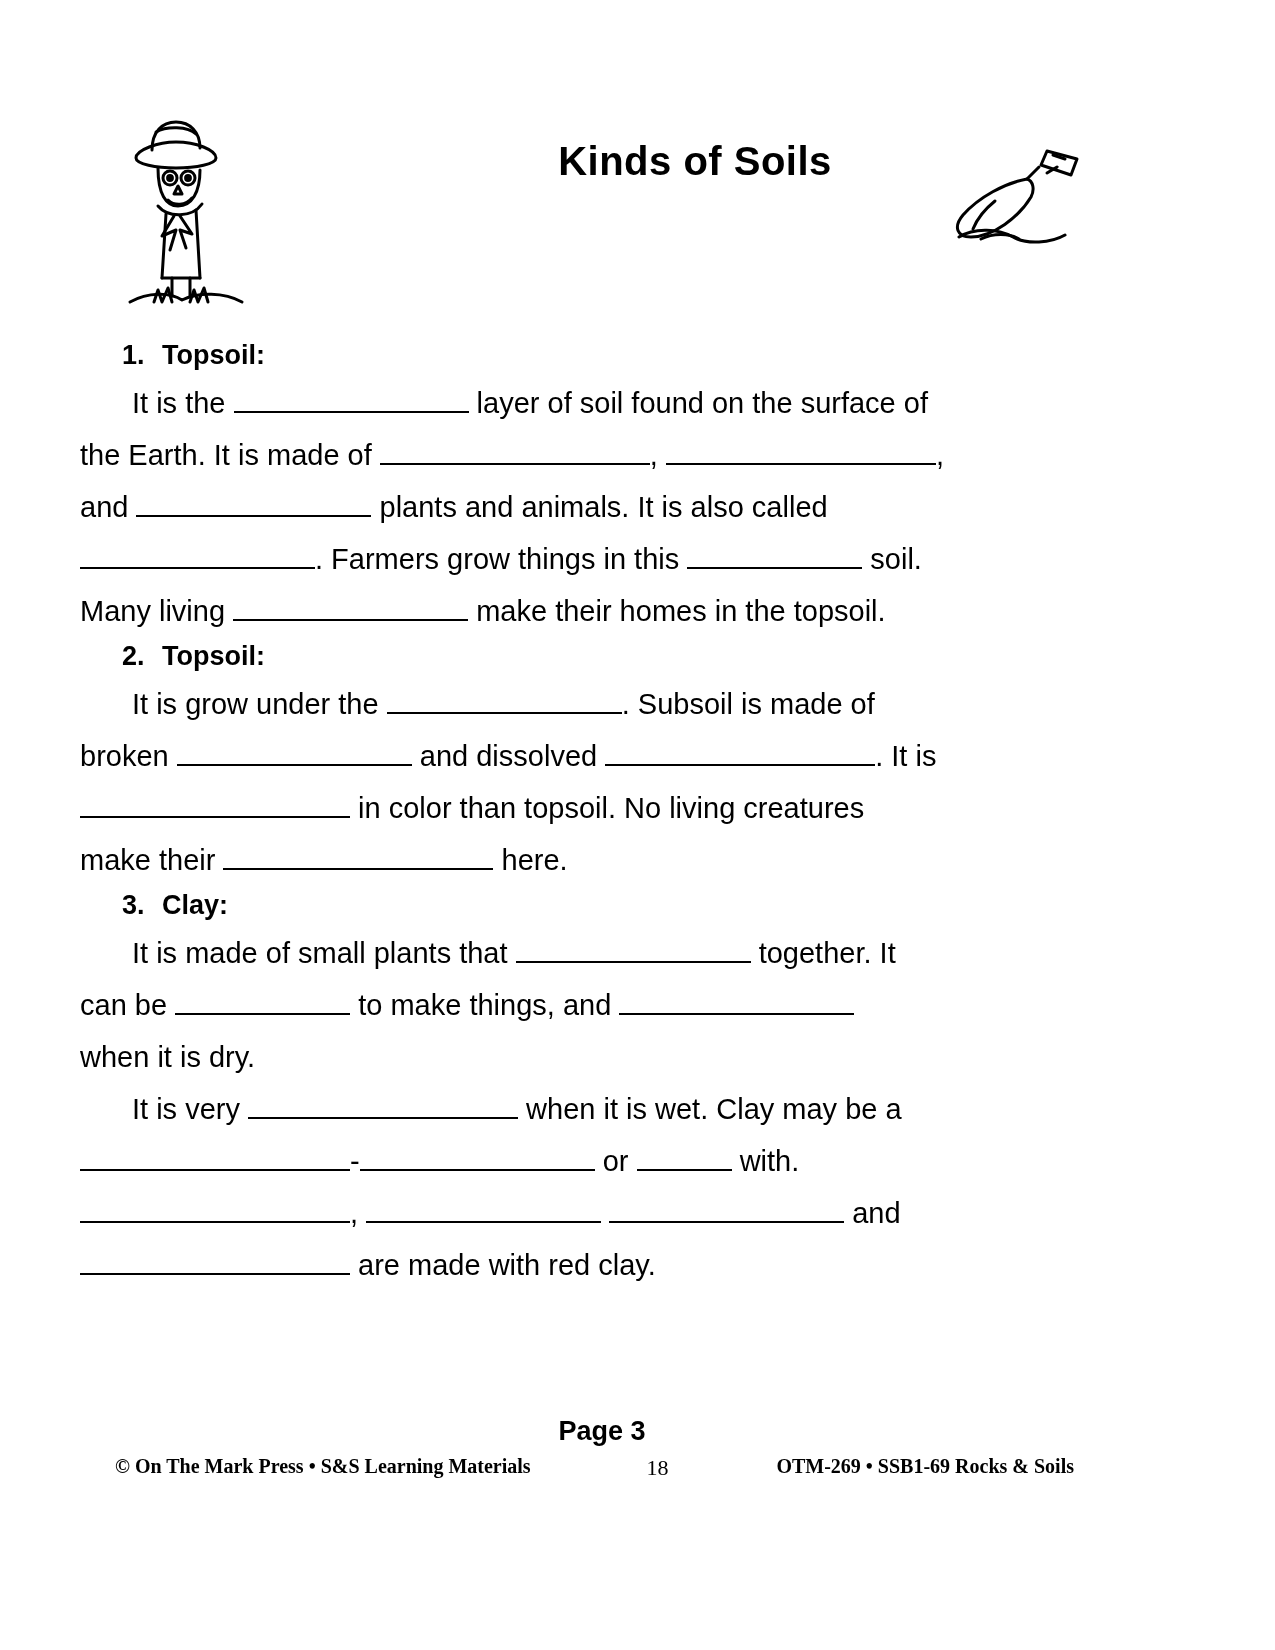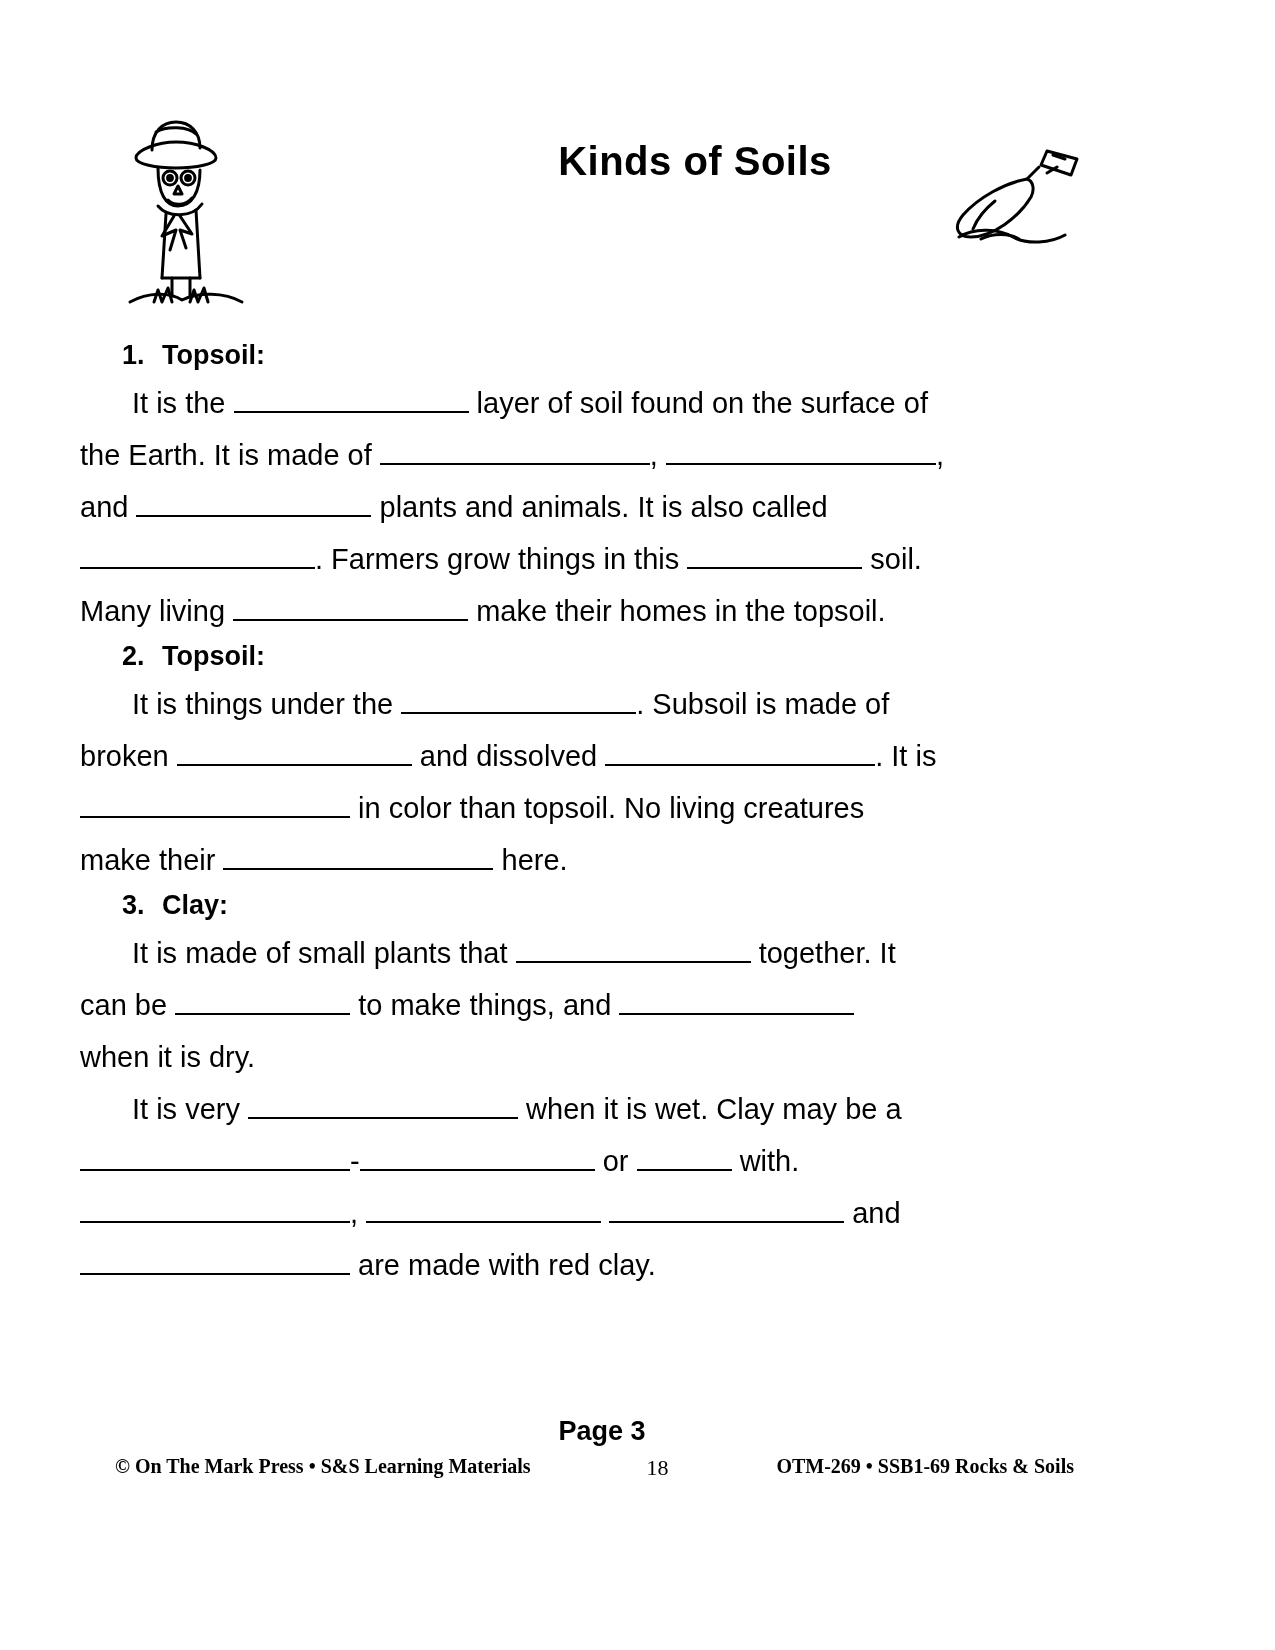--- a/index.html
+++ b/index.html
@@ -225,21 +225,21 @@
       <div class="section">
         <div class="section-head"><span class="num">1.</span><span>Topsoil:</span></div>
         <div class="para"><span class="indent"></span><span>It is  the </span><span class="blank b-lg"></span><span> layer of soil found on the surface of</span></div>
         <div class="para"><span>the Earth.  It is made of </span><span class="blank b-xl"></span><span>, </span><span class="blank b-xl"></span><span>,</span></div>
         <div class="para"><span>and </span><span class="blank b-lg"></span><span> plants and animals.  It is also called</span></div>
         <div class="para"><span class="blank b-lg"></span><span>.  Farmers grow things in this </span><span class="blank b-md"></span><span> soil.</span></div>
         <div class="para"><span>Many living </span><span class="blank b-lg"></span><span> make their homes in the topsoil.</span></div>
       </div>
       <div class="section">
         <div class="section-head"><span class="num">2.</span><span>Topsoil:</span></div>
-        <div class="para"><span class="indent"></span><span>It is things under the </span><span class="blank b-lg"></span><span>.  Subsoil is made of</span></div>
+        <div class="para"><span class="indent"></span><span>It is grow under the </span><span class="blank b-lg"></span><span>.  Subsoil is made of</span></div>
         <div class="para"><span>broken </span><span class="blank b-lg"></span><span> and dissolved </span><span class="blank b-xl"></span><span>.  It is</span></div>
         <div class="para"><span class="blank b-xl"></span><span> in color than topsoil.   No living creatures</span></div>
         <div class="para"><span>make their </span><span class="blank b-xl"></span><span> here.</span></div>
       </div>
       <div class="section">
         <div class="section-head"><span class="num">3.</span><span>Clay:</span></div>
         <div class="para"><span class="indent"></span><span>It is made of small plants that </span><span class="blank b-lg"></span><span> together.   It</span></div>
         <div class="para"><span>can be </span><span class="blank b-md"></span><span> to make things, and </span><span class="blank b-lg"></span></div>
         <div class="para"><span>when it is dry.</span></div>
         <div class="para"><span class="indent"></span><span>It is very </span><span class="blank b-xl"></span><span> when it is wet.   Clay may be a</span></div>

